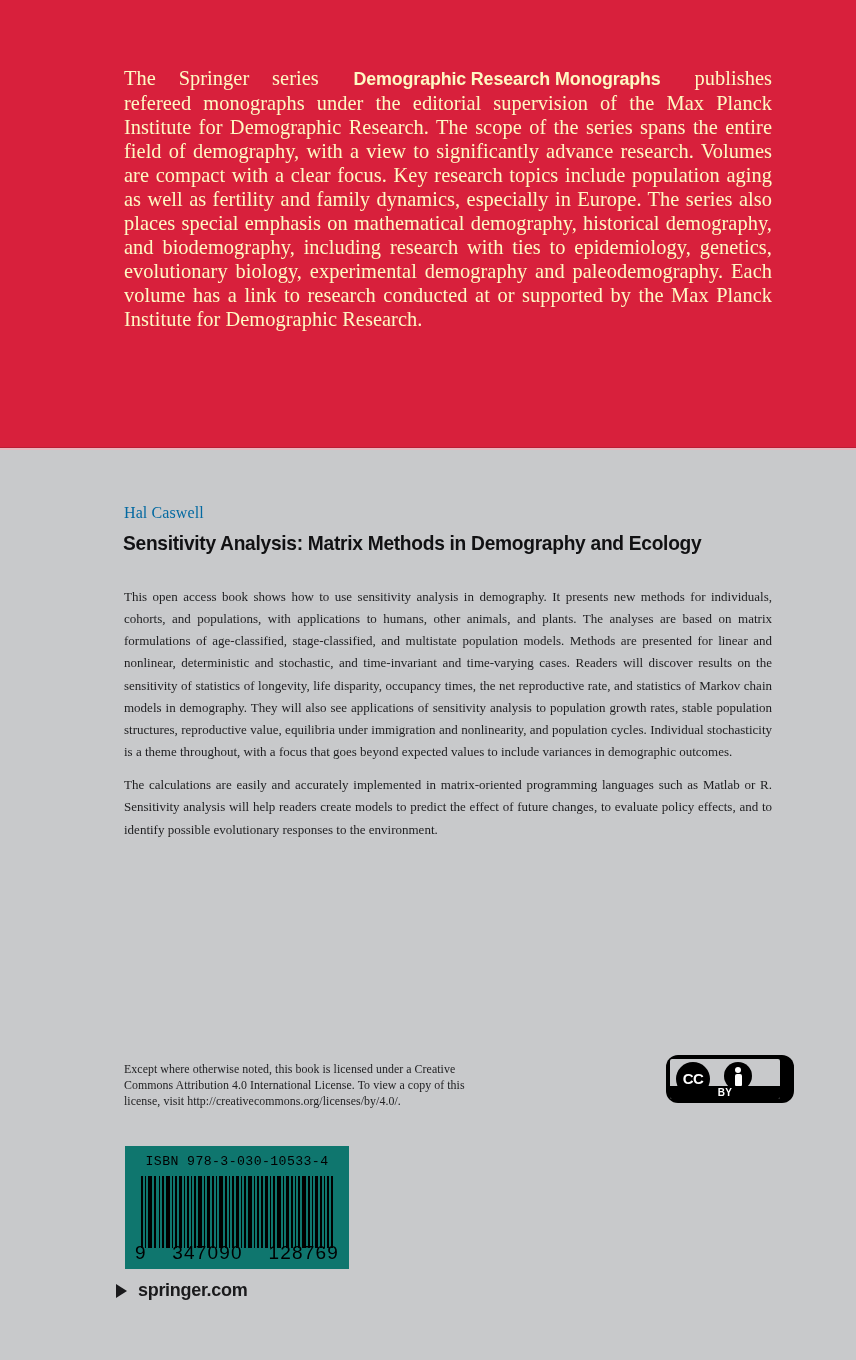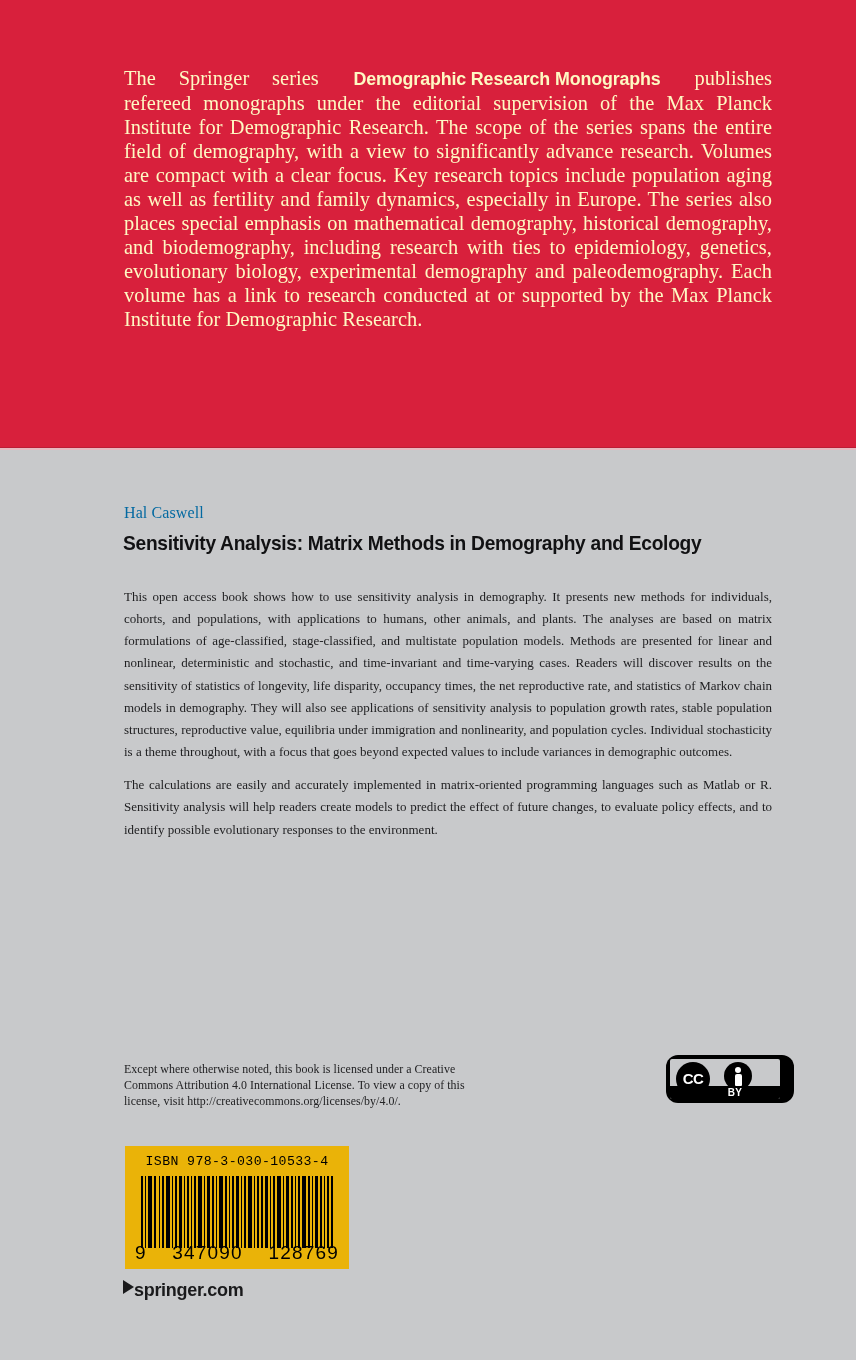--- a/index.html
+++ b/index.html
@@ -144,21 +144,21 @@
   #cc-badge .bybar {
     position: absolute;
     left: 0;
     bottom: 0;
     width: 110px;
     height: 13px;
     background: #000;
   }
   #cc-badge .bybar span {
     position: absolute;
-    left: 10px;
+    left: 0;
     top: 0;
     width: 110px;
     text-align: center;
     color: #fff;
     font-family: "Liberation Sans", sans-serif;
     font-weight: bold;
     font-size: 10px;
     line-height: 13px;
     letter-spacing: 0.4px;
   }
@@ -210,21 +210,21 @@
     border-radius: 2px 2px 1px 1px;
   }
 
   
   #barcode-box {
     position: absolute;
     left: 125px;
     top: 693px;
     width: 224px;
     height: 123px;
-    background: #eab308;
+    background: #0f766e;
   }
   #barcode-isbn {
     position: absolute;
     left: 0;
     top: 8px;
     width: 224px;
     text-align: center;
     color: #000;
     font-family: "Liberation Mono", monospace;
     font-size: 13.2px;
@@ -255,24 +255,25 @@
     font-size: 19px;
     letter-spacing: 1.2px;
     white-space: nowrap;
     display: flex;
     justify-content: space-between;
   }
 
   
   #springer-footer {
     position: absolute;
-    left: 123px;
+    left: 116px;
     top: 827px;
     display: flex;
-    gap: 0;
+    align-items: center;
+    gap: 11px;
   }
   #springer-footer .tri {
     width: 0;
     height: 0;
     border-left: 11px solid #1a1a1c;
     border-top: 7px solid transparent;
     border-bottom: 7px solid transparent;
   }
   #springer-footer .wordmark {
     color: #1a1a1c;

